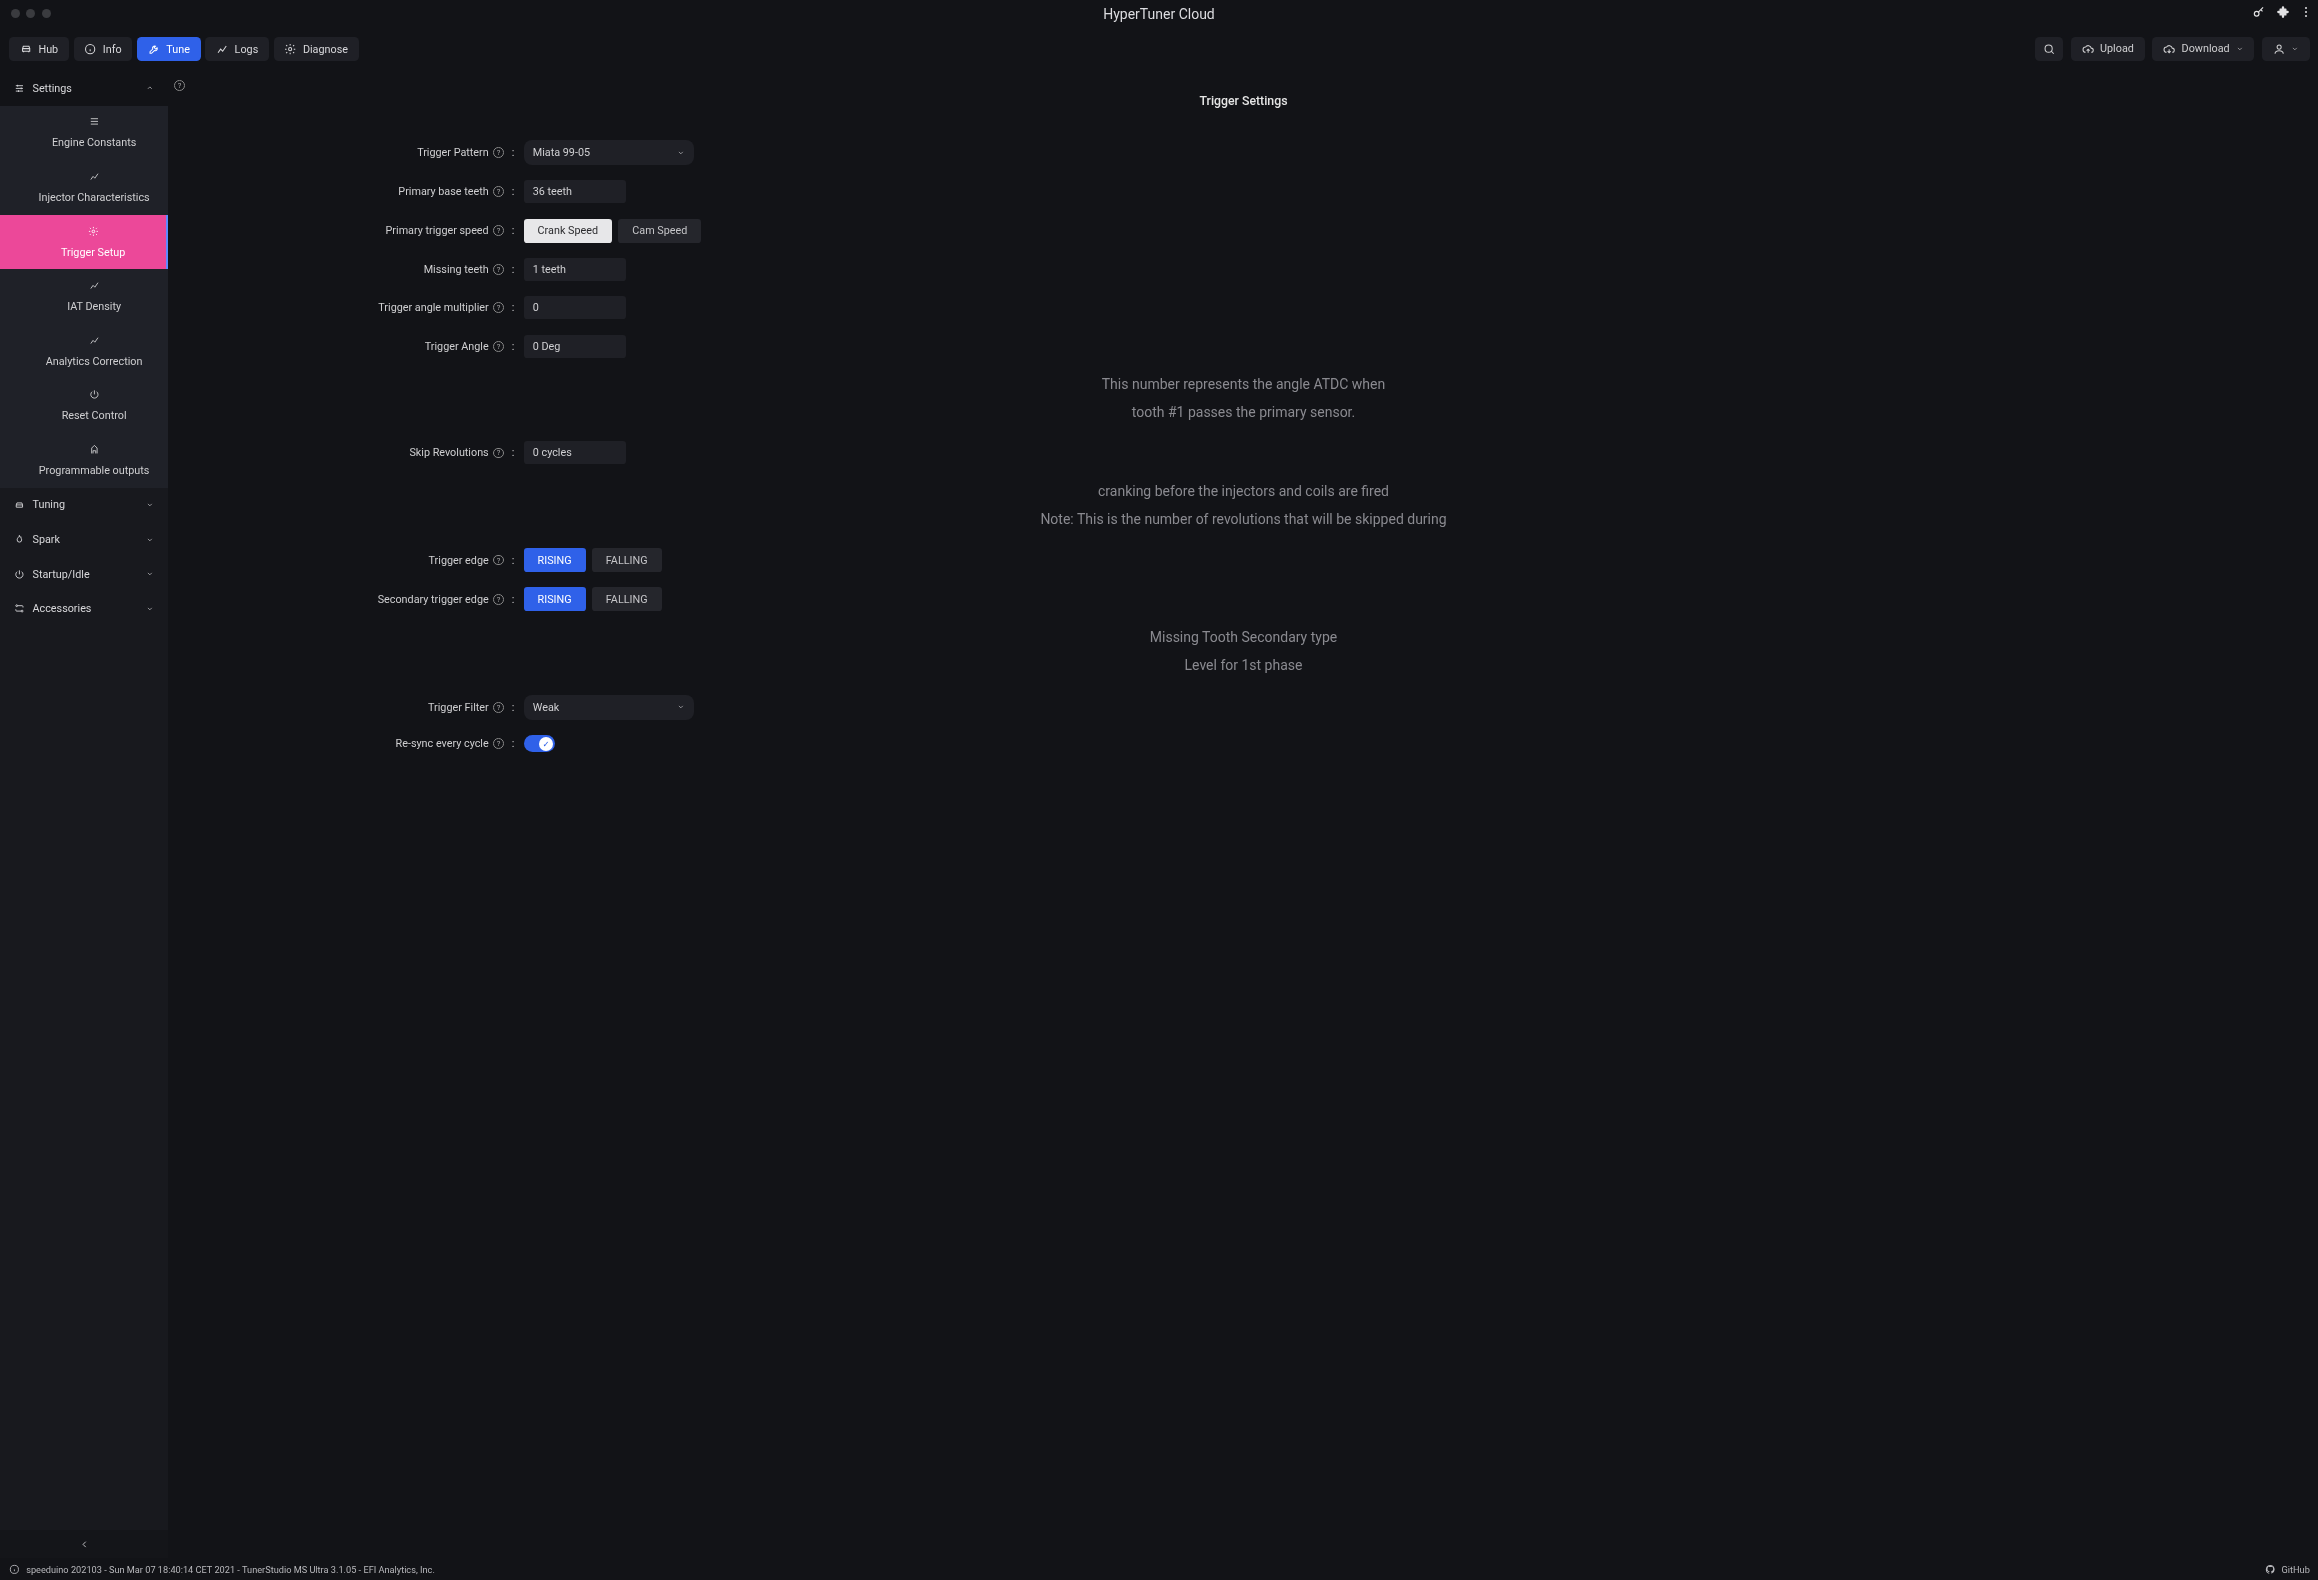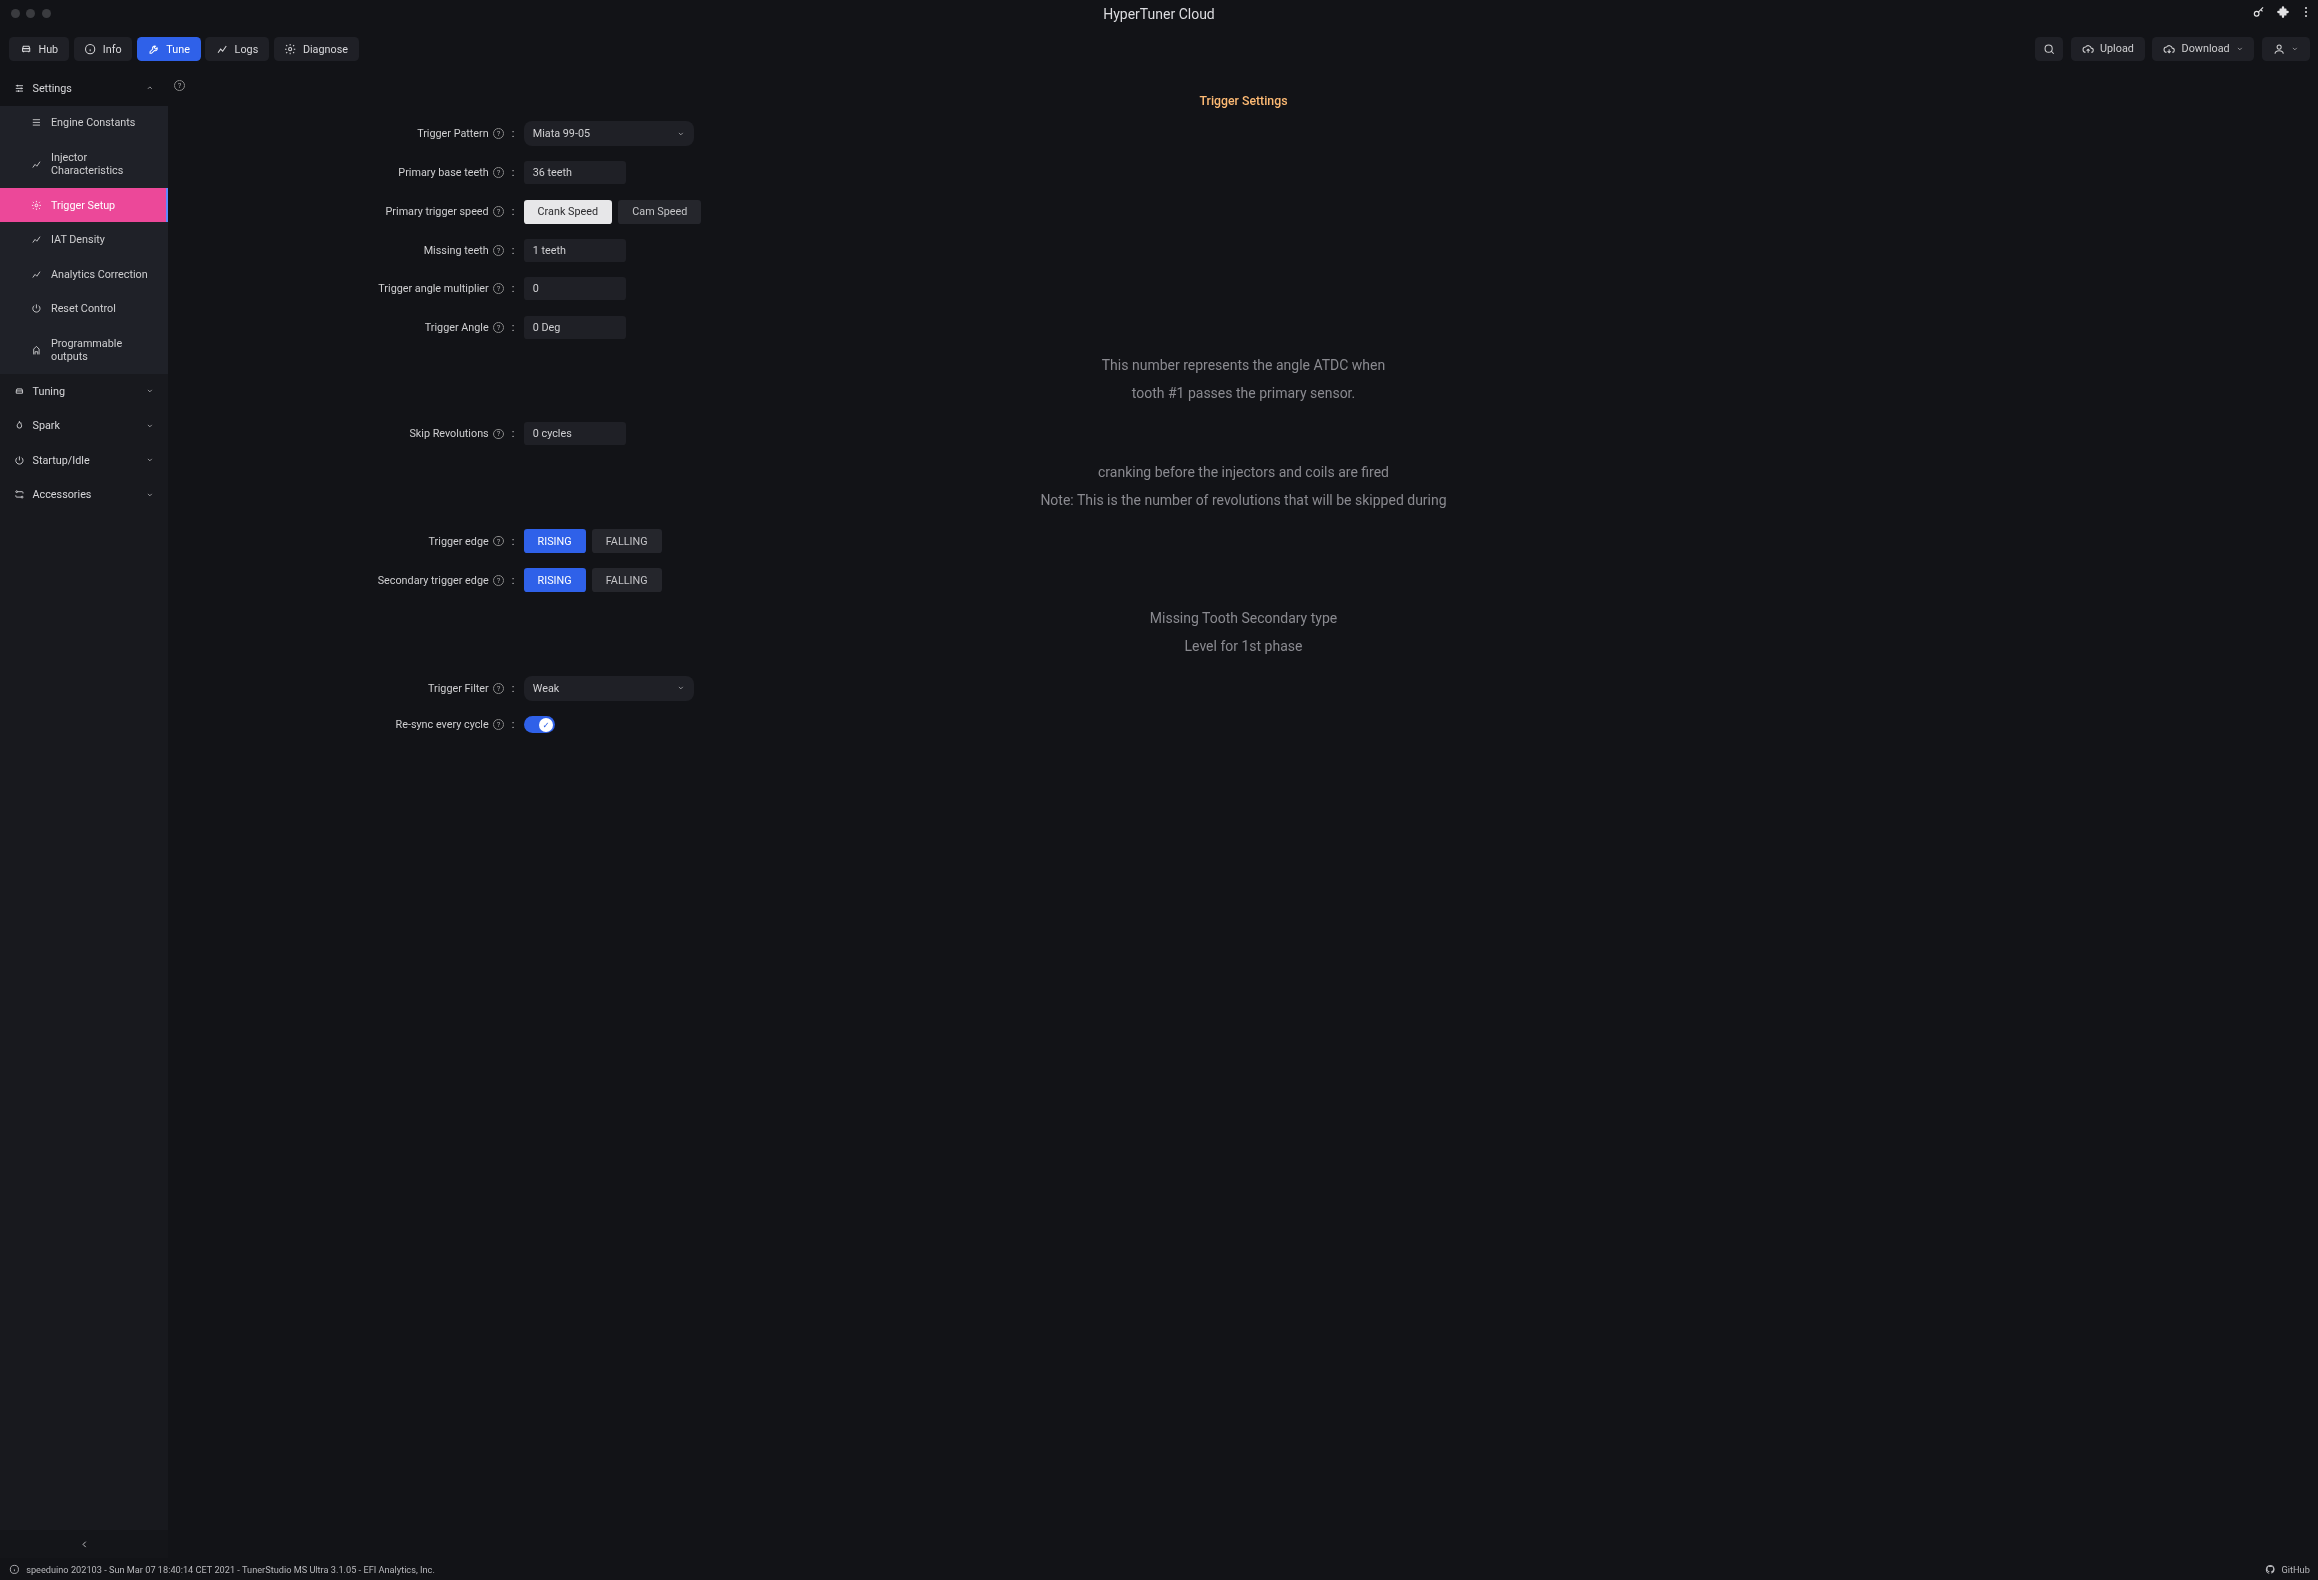--- a/index.html
+++ b/index.html
@@ -63,32 +63,33 @@
     .sidebar-group-header {
       display: flex; align-items: center; gap: 7.7px;
       padding: 10.8px 14px; cursor: pointer; color: #d8d8db; font-size: 10.8px;
     }
     .sidebar-group-header.top { background: #121317; }
     .sidebar-group-header .spacer { flex: 1; }
     .sidebar-item {
       display: flex; align-items: center; gap: 9.2px;
       padding: 10.8px 10.8px 10.8px 31px; cursor: pointer; font-size: 10.8px;
       color: #cfcfd1;
+      flex-direction: column;
     }
     .sidebar-submenu { background: #1f2128; }
     .sidebar-item.active { background: #ec4899; color: #fff; border-right: 2.3px solid #5f8afe; }
     .sidebar-collapse {
       margin-top: auto; height: 28px; display: flex;
       align-items: center; justify-content: center; background: #141519;
       cursor: pointer; margin: auto 0 0 0;
     }
 
     .content { flex: 1; overflow-y: auto; padding: 0 15.4px; position: relative; }
     .help-top { position: absolute; top: 9.2px; left: 6.2px; }
-    .page-title { text-align: center; font-size: 12.3px; color: #fdba74; margin: 23px 0 13px; font-weight: 500; }
+    .page-title { text-align: center; font-size: 12.3px; color: #e5e5e5; margin: 23px 0 32px; font-weight: 500; }
 
     .form-row {
       display: flex; align-items: center; gap: 9.2px; margin-bottom: 15.4px;
     }
     .form-label {
       width: 331px; text-align: center; color: #cfcfd1; font-size: 10.8px;
       display: flex; justify-content: flex-end; align-items: center; gap: 4.6px;
     }
     .colon::after { content: ":"; margin-left: 3.1px; }
     .help-icon { width: 10.8px; height: 10.8px; border: 0.8px solid #888; border-radius: 50%; display: inline-flex; align-items: center; justify-content: center; font-size: 7.7px; color: #aaa; cursor: pointer; }

